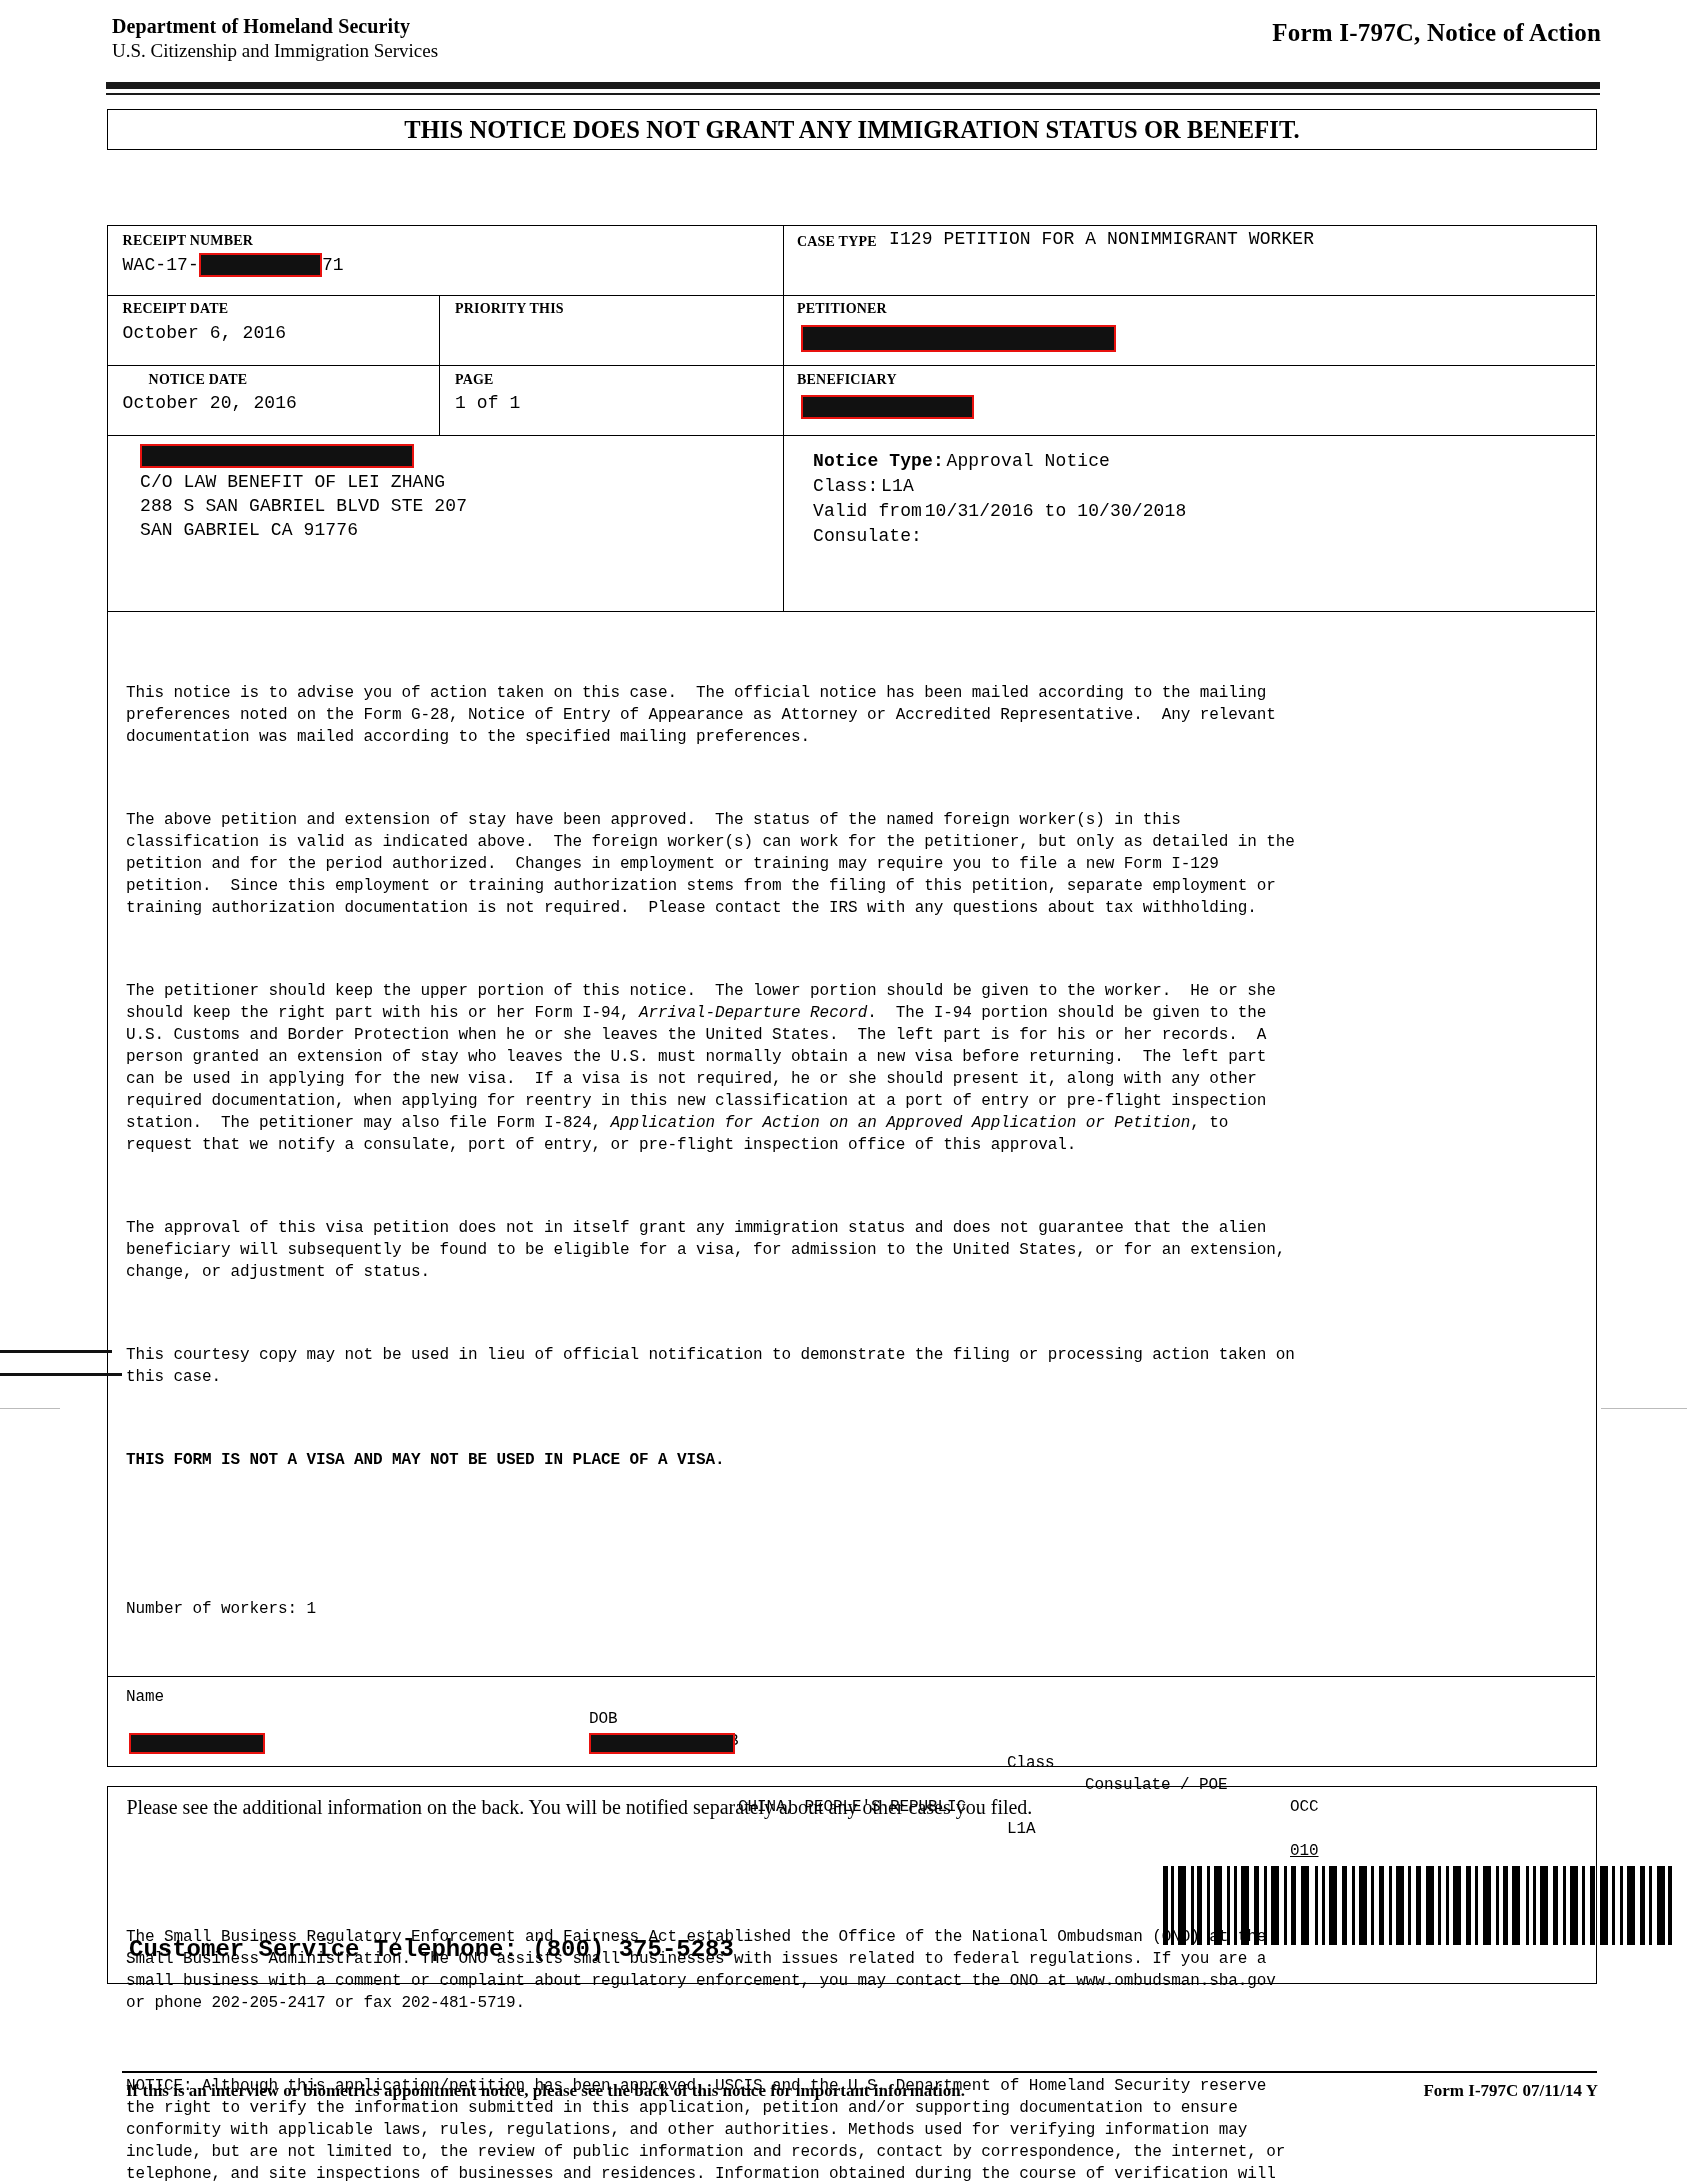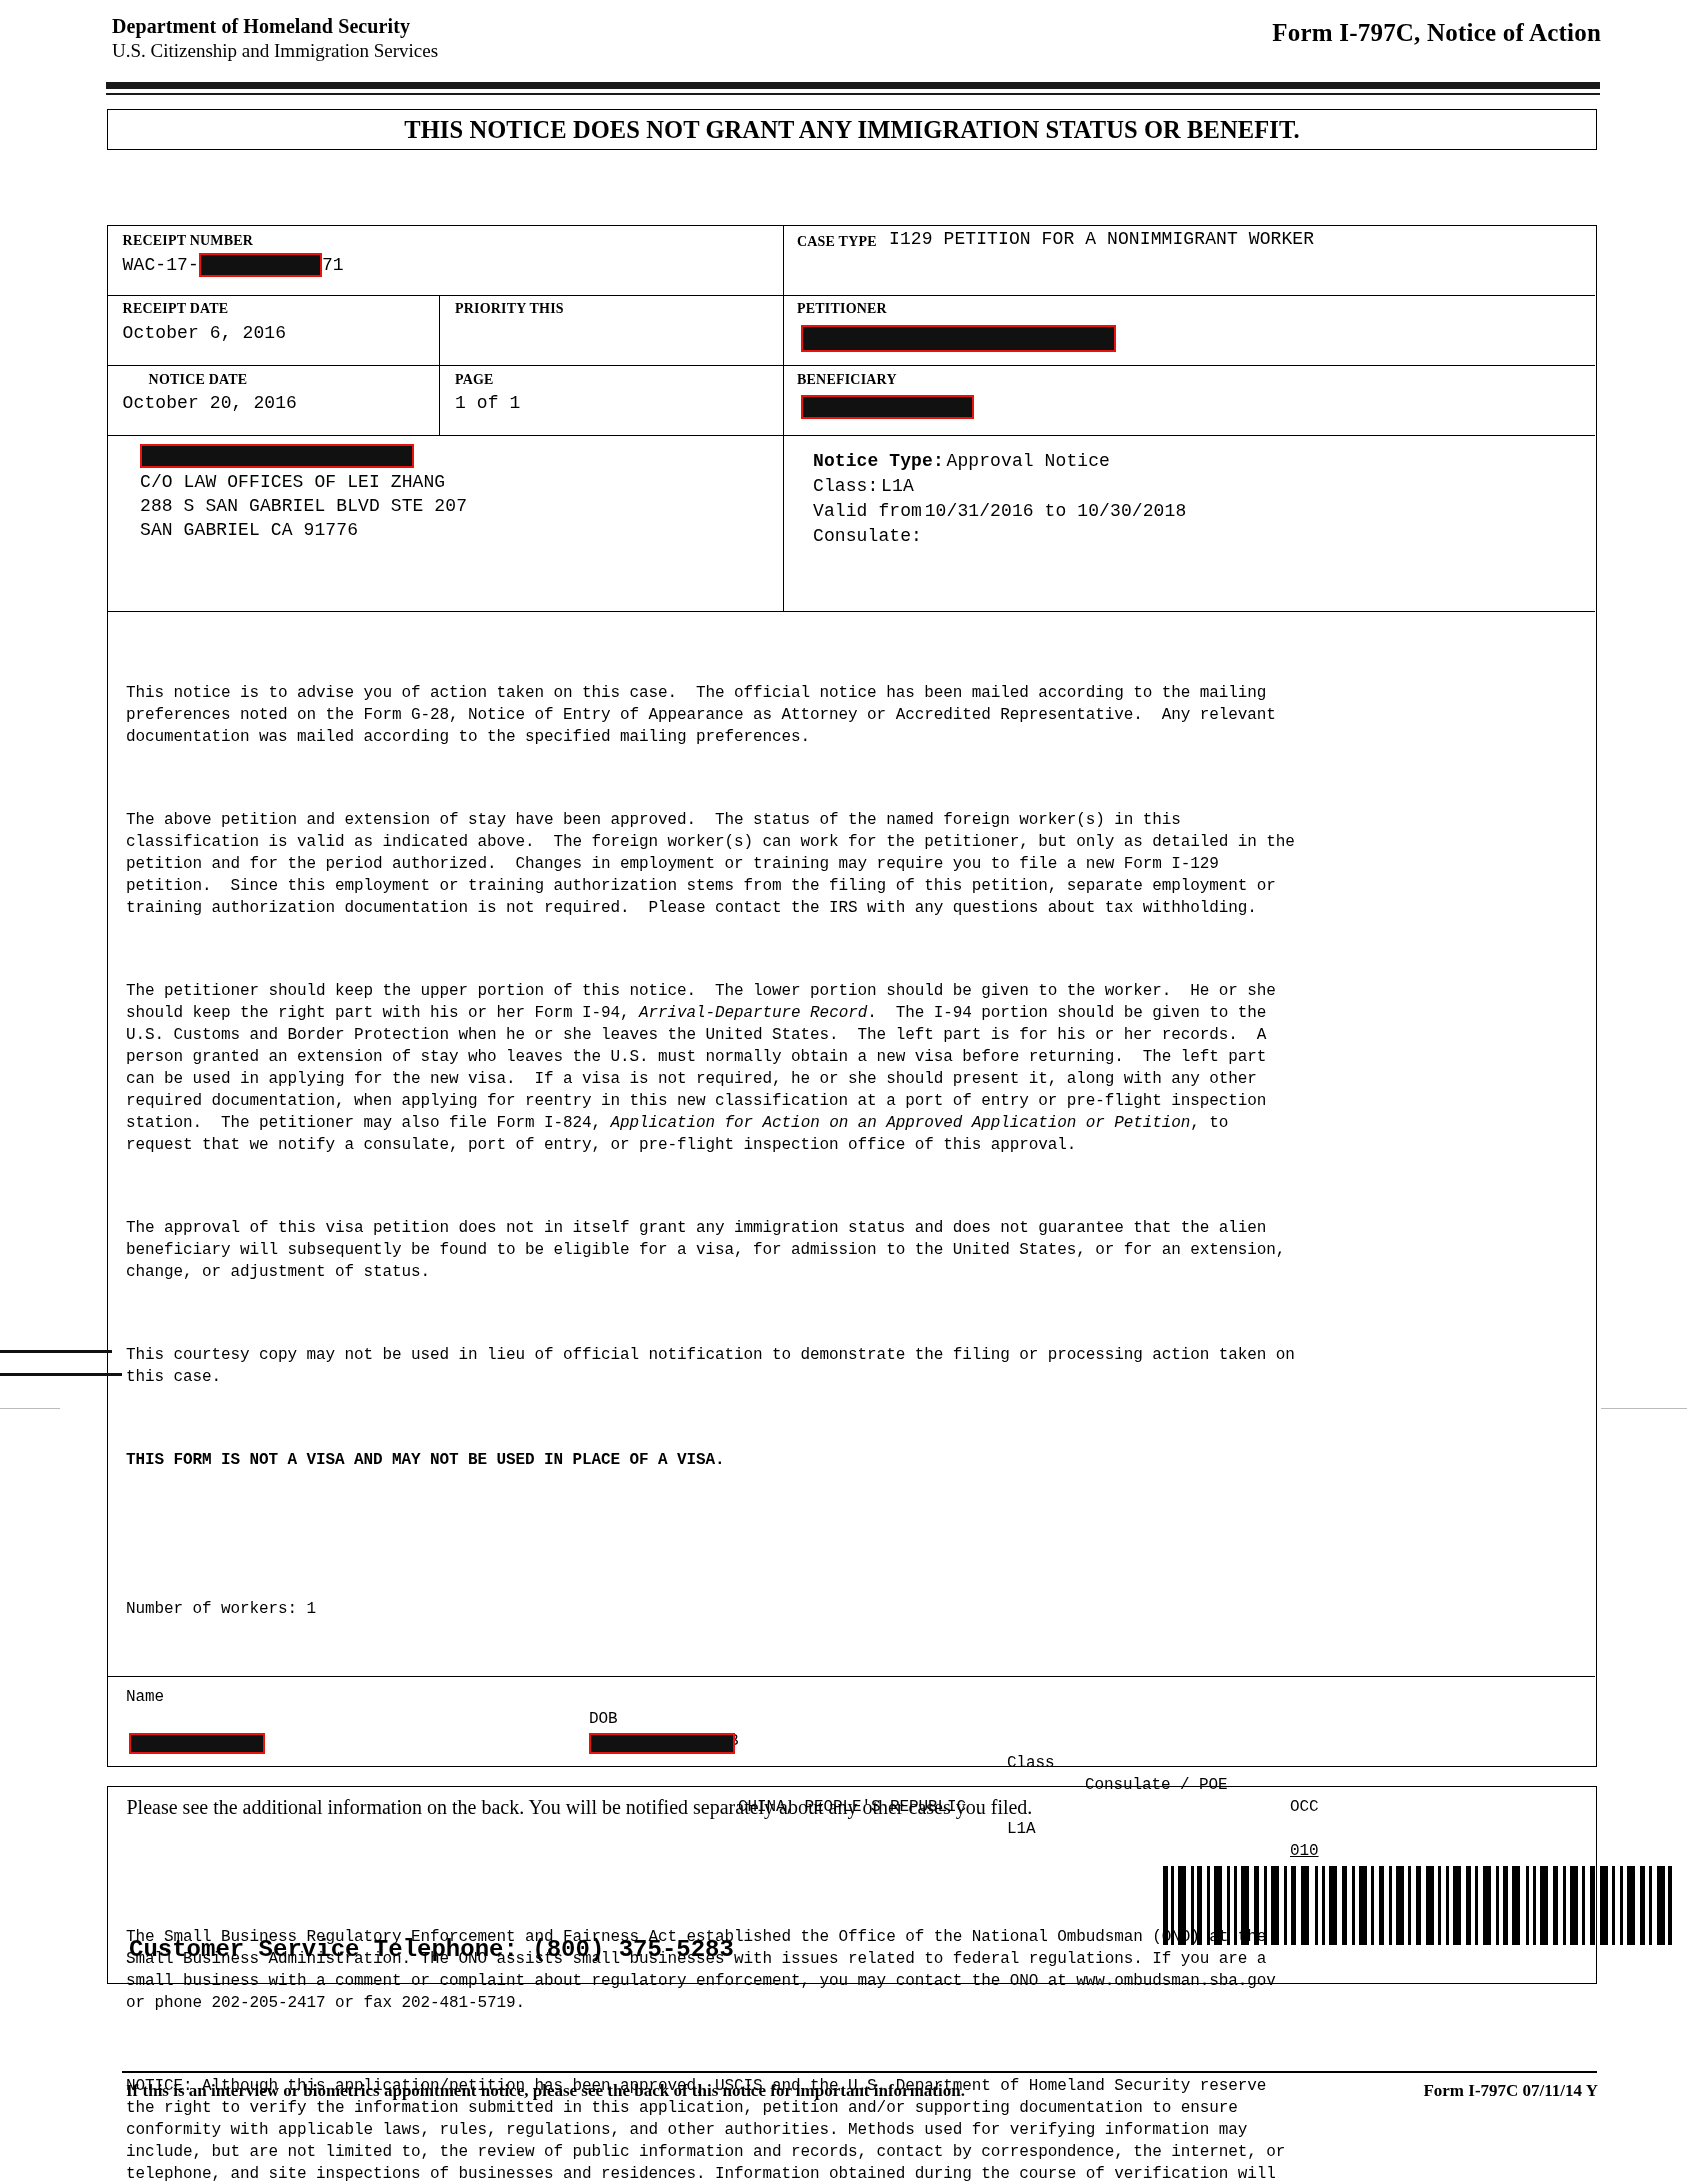--- a/index.html
+++ b/index.html
@@ -294,21 +294,21 @@
     <div style="position:absolute; left:347px; top:167px;" class="cell-value">1 of 1</div>
 
     <div style="position:absolute; left:689px; top:146px;" class="cell-label">BENEFICIARY</div>
     <div style="position:absolute; left:693px; top:169px;">
       <span class="redact" style="width:169px; height:20px;"></span>
     </div>
 
     <div style="position:absolute; left:32px; top:218px;">
       <span class="redact" style="width:270px; height:20px;"></span>
     </div>
-    <div style="position:absolute; left:32px; top:246px;" class="cell-value">C/O LAW OFFICES OF LEI ZHANG</div>
+    <div style="position:absolute; left:32px; top:246px;" class="cell-value">C/O LAW BENEFIT OF LEI ZHANG</div>
     <div style="position:absolute; left:32px; top:270px;" class="cell-value">288 S SAN GABRIEL BLVD STE 207</div>
     <div style="position:absolute; left:32px; top:294px;" class="cell-value">SAN GABRIEL CA 91776</div>
 
     <div style="position:absolute; left:705px; top:225px;">
       <span class="cell-value" style="font-weight:bold;">Notice Type:</span>
       <span class="cell-value">Approval Notice</span>
     </div>
     <div style="position:absolute; left:705px; top:250px;">
       <span class="cell-value">Class:</span>
       <span class="cell-value">L1A</span>

